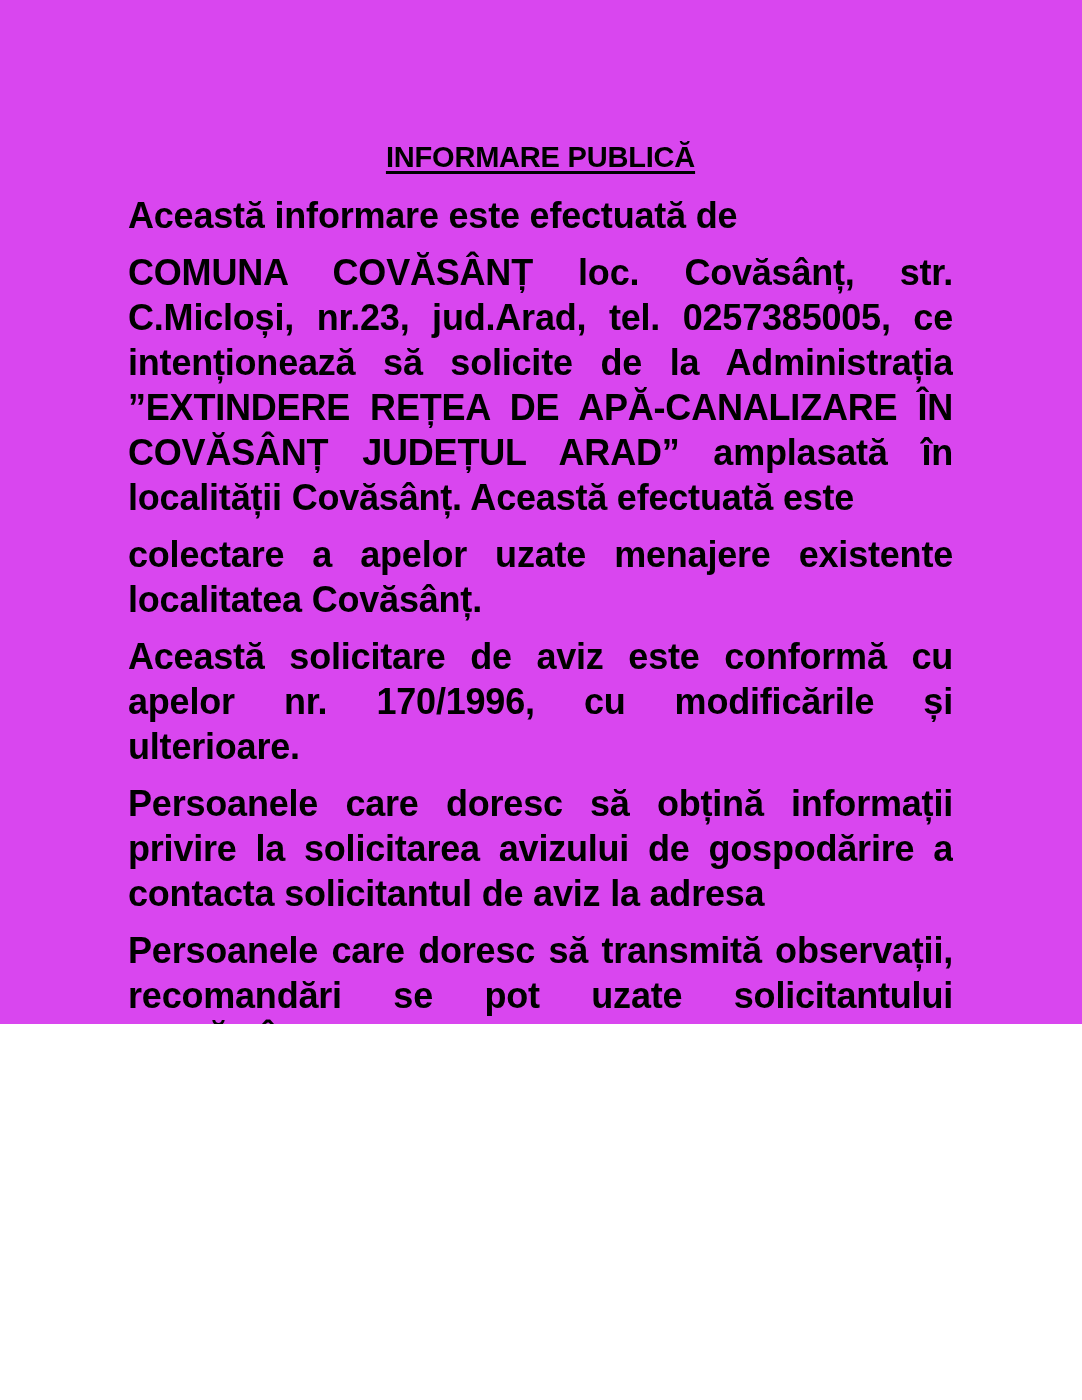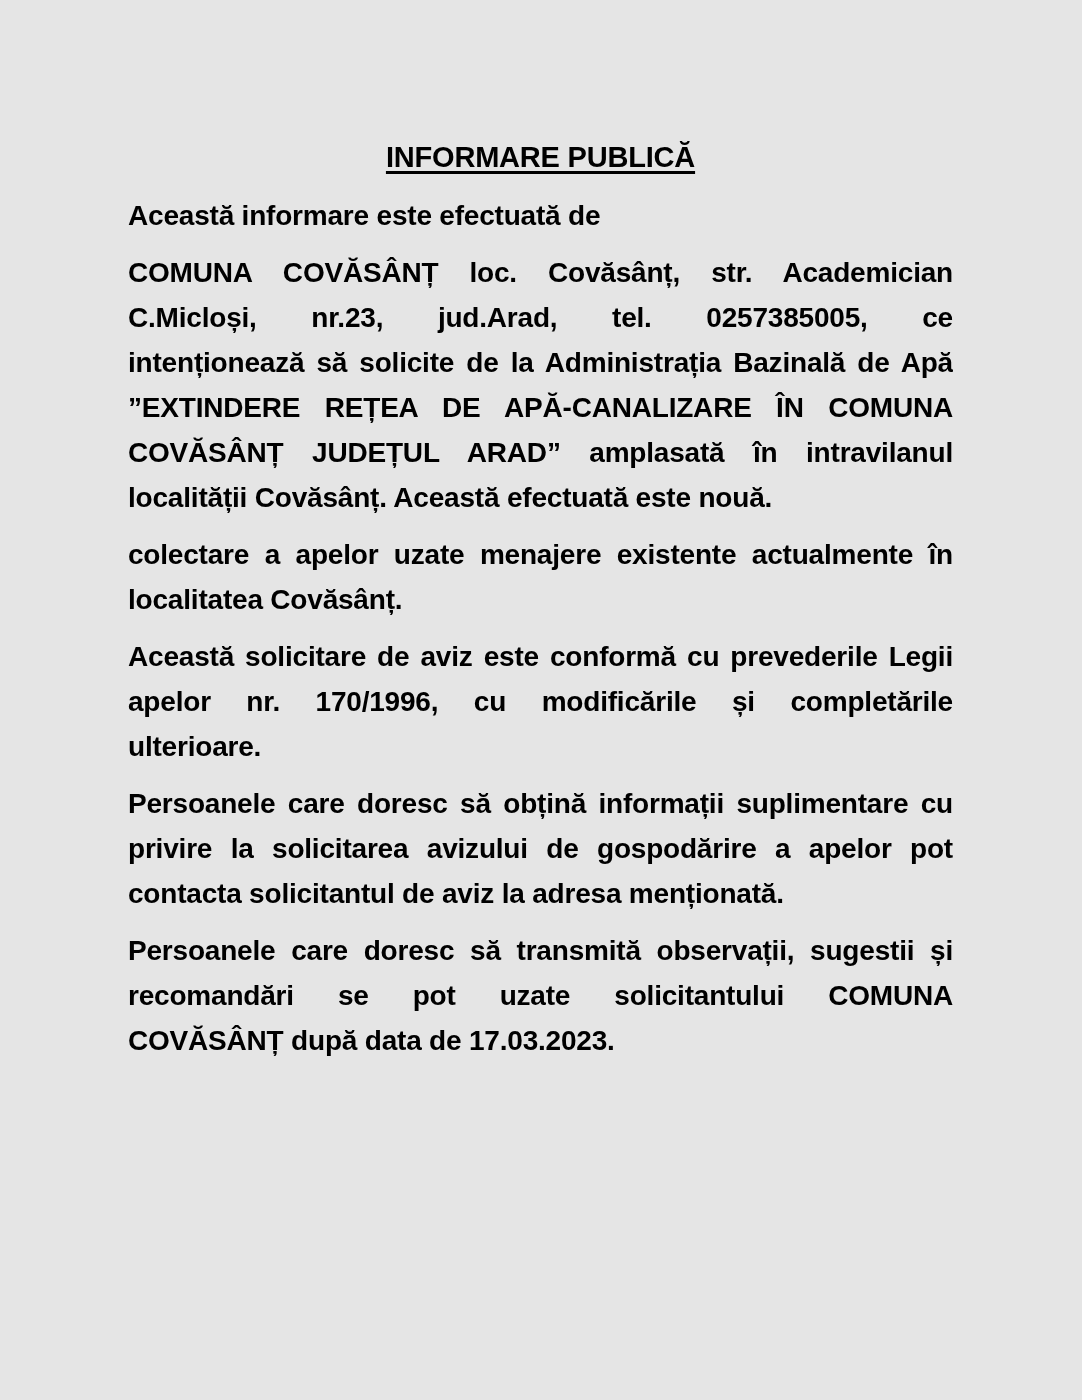--- a/index.html
+++ b/index.html
@@ -3,22 +3,22 @@
 <meta charset="utf-8">
 <style>
   html, body {
     margin: 0;
     padding: 0;
     background: #ffffff;
   }
   .page {
     position: relative;
     width: 1082px;
-    height: 1400px;
-    background: #e5e5e5;
+    height: 1024px;
+    background: #d946ef;
     color: #000000;
     font-family: "Liberation Sans", "DejaVu Sans", sans-serif;
     font-weight: 700;
     box-sizing: border-box;
     padding: 135px 129px 0 128px;
     overflow: hidden;
   }
   .title {
     margin: 0 0 13px 0;
     padding: 0;
@@ -32,21 +32,21 @@
     text-decoration: underline;
     text-decoration-thickness: 3px;
     text-underline-offset: 4px;
   }
   .para {
     margin: 0 0 12px 0;
     padding: 0;
   }
   .line {
     display: block;
-    font-size: 28px;
+    font-size: 36px;
     line-height: 45px;
     height: 45px;
     overflow: hidden;
     letter-spacing: -0.2px;
     text-align: justify;
     text-align-last: justify;
     white-space: normal;
   }
   .line.last {
     text-align: left;

